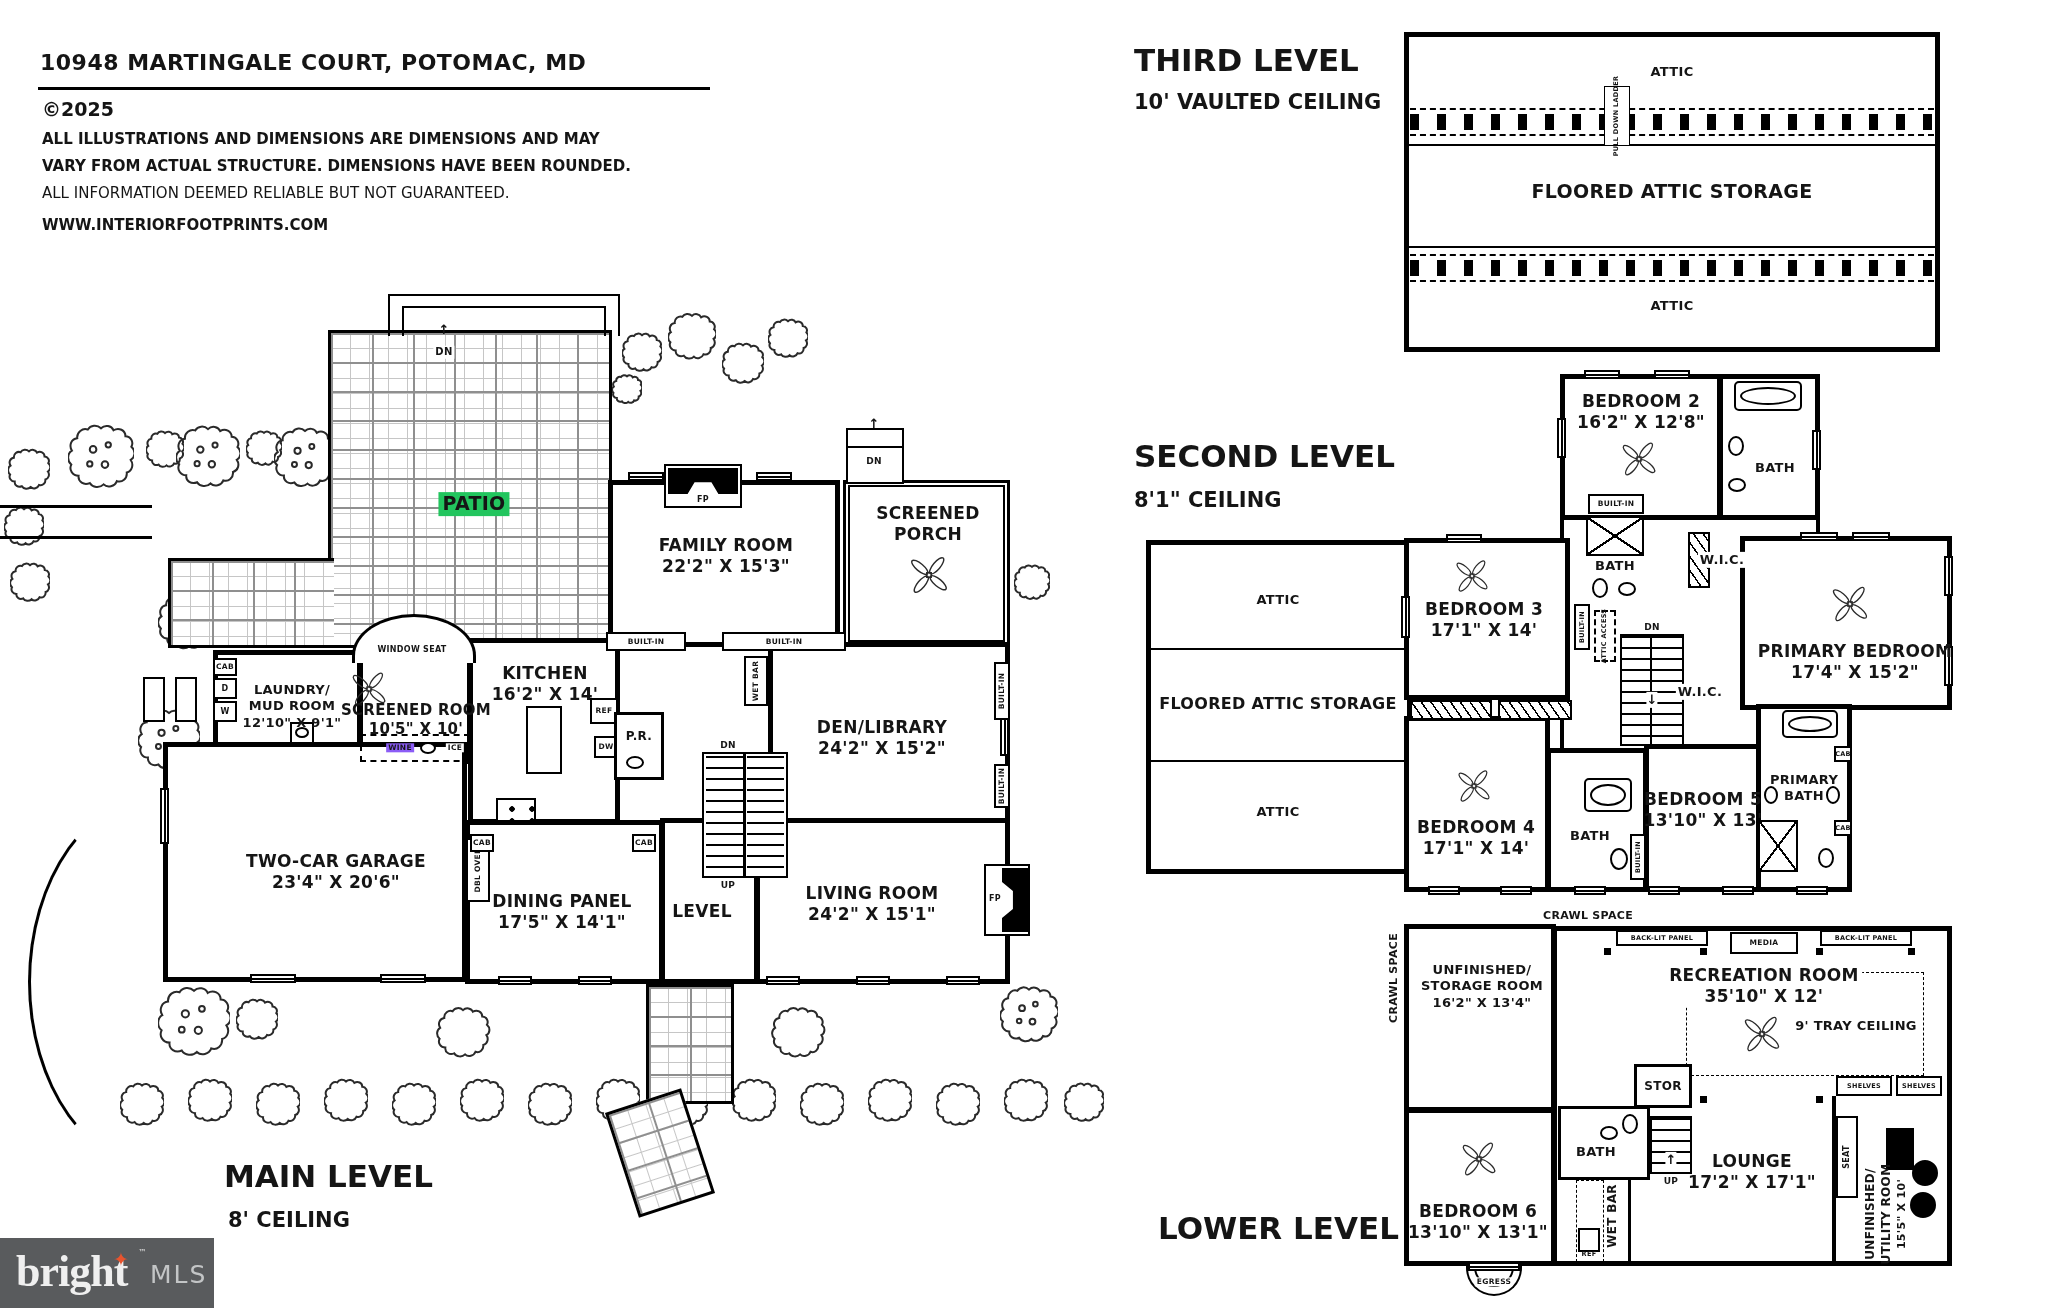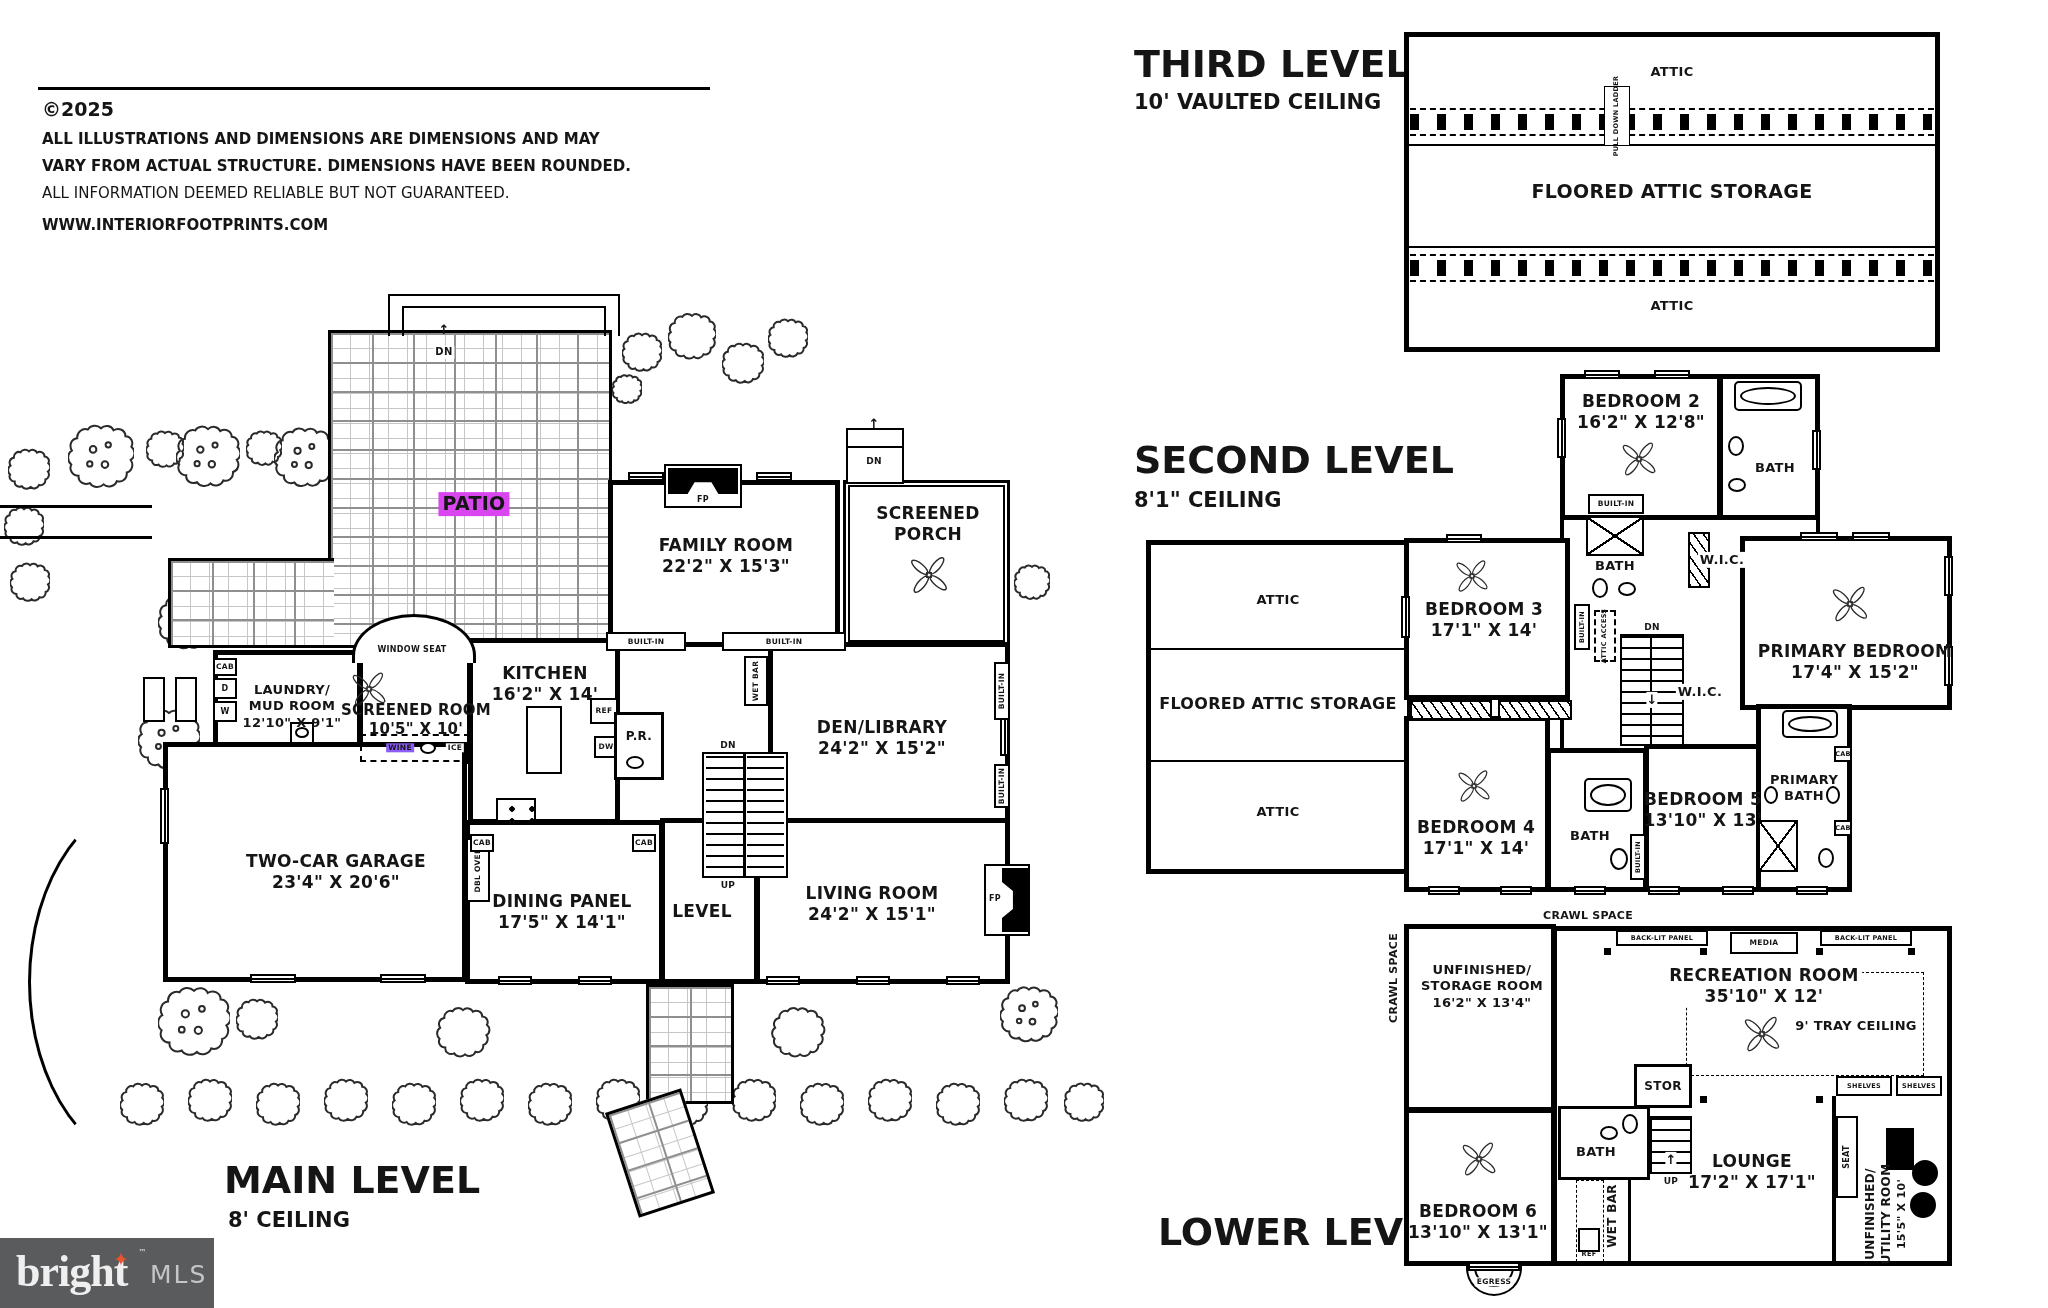--- a/index.html
+++ b/index.html
@@ -8,21 +8,21 @@
   .abs{position:absolute}
   .room{position:absolute;background:#fff;border:5px solid #000;box-sizing:border-box}
   .thin{border-width:3px}
   .box{position:absolute;background:#fff;border:2px solid #000;box-sizing:border-box}
   .nobg{background:transparent}
   .dashed{border-style:dashed;border-width:2px}
   .cl{position:absolute;transform:translate(-50%,-50%);text-align:center;font-weight:700;
       white-space:nowrap;line-height:1.25;letter-spacing:.3px}
   .tl{position:absolute;font-weight:700;white-space:nowrap}
   .vt{writing-mode:vertical-rl;transform:translate(-50%,-50%) rotate(180deg)}
-  .f31{font-size:38px}.f21{font-size:21px}.f22{font-size:22px}.f19{font-size:19px}
+  .f31{font-size:31px}.f21{font-size:21px}.f22{font-size:22px}.f19{font-size:19px}
   .f17{font-size:17px}.f16{font-size:16px}.f15{font-size:15px}.f13{font-size:13px}
   .f12{font-size:12px}.f11{font-size:11px}.f10{font-size:10px}.f9{font-size:9px}
   .f8{font-size:8px}.f7{font-size:7.5px}
   .line{position:absolute;background:#000}
   .stairsV{background:repeating-linear-gradient(180deg,#000 0 2px,#fff 2px 11px)}
   .hatch{background:repeating-linear-gradient(55deg,#000 0 1.5px,#fff 1.5px 8px)}
   .joist{position:absolute;box-sizing:border-box;border-top:2px dashed #000;border-bottom:2px dashed #000;
          padding:4px 0;background:repeating-linear-gradient(90deg,#000 0 9px,transparent 9px 27px);
          background-clip:content-box}
   .flag{background-color:#fff;background-image:
@@ -69,20 +69,21 @@
         <ellipse cx="50" cy="24" rx="8" ry="22" transform="rotate(130 50 50)"></ellipse>
         <ellipse cx="50" cy="24" rx="8" ry="22" transform="rotate(220 50 50)"></ellipse>
         <ellipse cx="50" cy="24" rx="8" ry="22" transform="rotate(310 50 50)"></ellipse>
         <rect x="45" y="45" width="10" height="10"></rect>
       </g>
     </symbol>
   </defs>
 </svg>
 
 <div class="abs" style="left:40px;top:50px;width:700px;height:190px">
+  <div class="tl f22" style="left:0;top:0;letter-spacing:.5px">10948 MARTINGALE COURT, POTOMAC, MD</div>
   <div class="line" style="left:-2px;top:37px;width:672px;height:3px"></div>
   <div class="tl f19" style="left:2px;top:48px">©2025</div>
   <div class="tl f15" style="left:2px;top:80px;font-weight:600">ALL ILLUSTRATIONS AND DIMENSIONS ARE DIMENSIONS AND MAY</div>
   <div class="tl f15" style="left:2px;top:107px;font-weight:600">VARY FROM ACTUAL STRUCTURE. DIMENSIONS HAVE BEEN ROUNDED.</div>
   <div class="tl f15" style="left:2px;top:134px;font-weight:400">ALL INFORMATION DEEMED RELIABLE BUT NOT GUARANTEED.</div>
   <div class="tl f15" style="left:2px;top:166px;font-weight:700">WWW.INTERIORFOOTPRINTS.COM</div>
 </div>
 
 <svg class="svgd" style="left:68px;top:423px" width="66" height="66">
     <use href="#tree"></use>
@@ -208,21 +209,21 @@
 <div class="curve" style="left:28px;top:792px;width:270px;height:380px;border-left-color:#000"></div>
 <div class="box" style="left:143px;top:677px;width:22px;height:45px"></div>
 <div class="box" style="left:175px;top:677px;width:22px;height:45px"></div>
 
 <div class="room thin flag" style="left:328px;top:330px;width:284px;height:318px"></div>
 <div class="room thin flag" style="left:168px;top:558px;width:166px;height:90px;border-right:none"></div>
 <div class="box nobg" style="left:388px;top:294px;width:232px;height:42px;border-bottom:none"></div>
 <div class="box nobg" style="left:402px;top:306px;width:204px;height:30px;border-bottom:none"></div>
 <div class="cl f13" style="left:444px;top:330px">↑</div>
 <div class="cl f10" style="left:444px;top:352px;background:#fff;padding:0 2px">DN</div>
-<div class="cl f19" style="left:474px;top:504px;background:#d946ef;padding:0 4px">PATIO</div>
+<div class="cl f19" style="left:474px;top:504px;background:#22c55e;padding:0 4px">PATIO</div>
 
 <div class="abs" style="left:612px;top:638px;width:160px;height:186px;background:#fff"></div>
 
 <div class="room" style="left:608px;top:480px;width:232px;height:167px"></div>
 <div class="room" style="left:843px;top:480px;width:167px;height:167px;border-width:3px;box-shadow:inset 0 0 0 2px #fff, inset 0 0 0 4px #000"></div>
 <div class="box" style="left:846px;top:428px;width:58px;height:56px"></div>
 <div class="line" style="left:846px;top:446px;width:58px;height:2px"></div>
 <div class="cl f13" style="left:874px;top:424px">↑</div>
 <div class="cl f9" style="left:874px;top:462px">DN</div>
 

